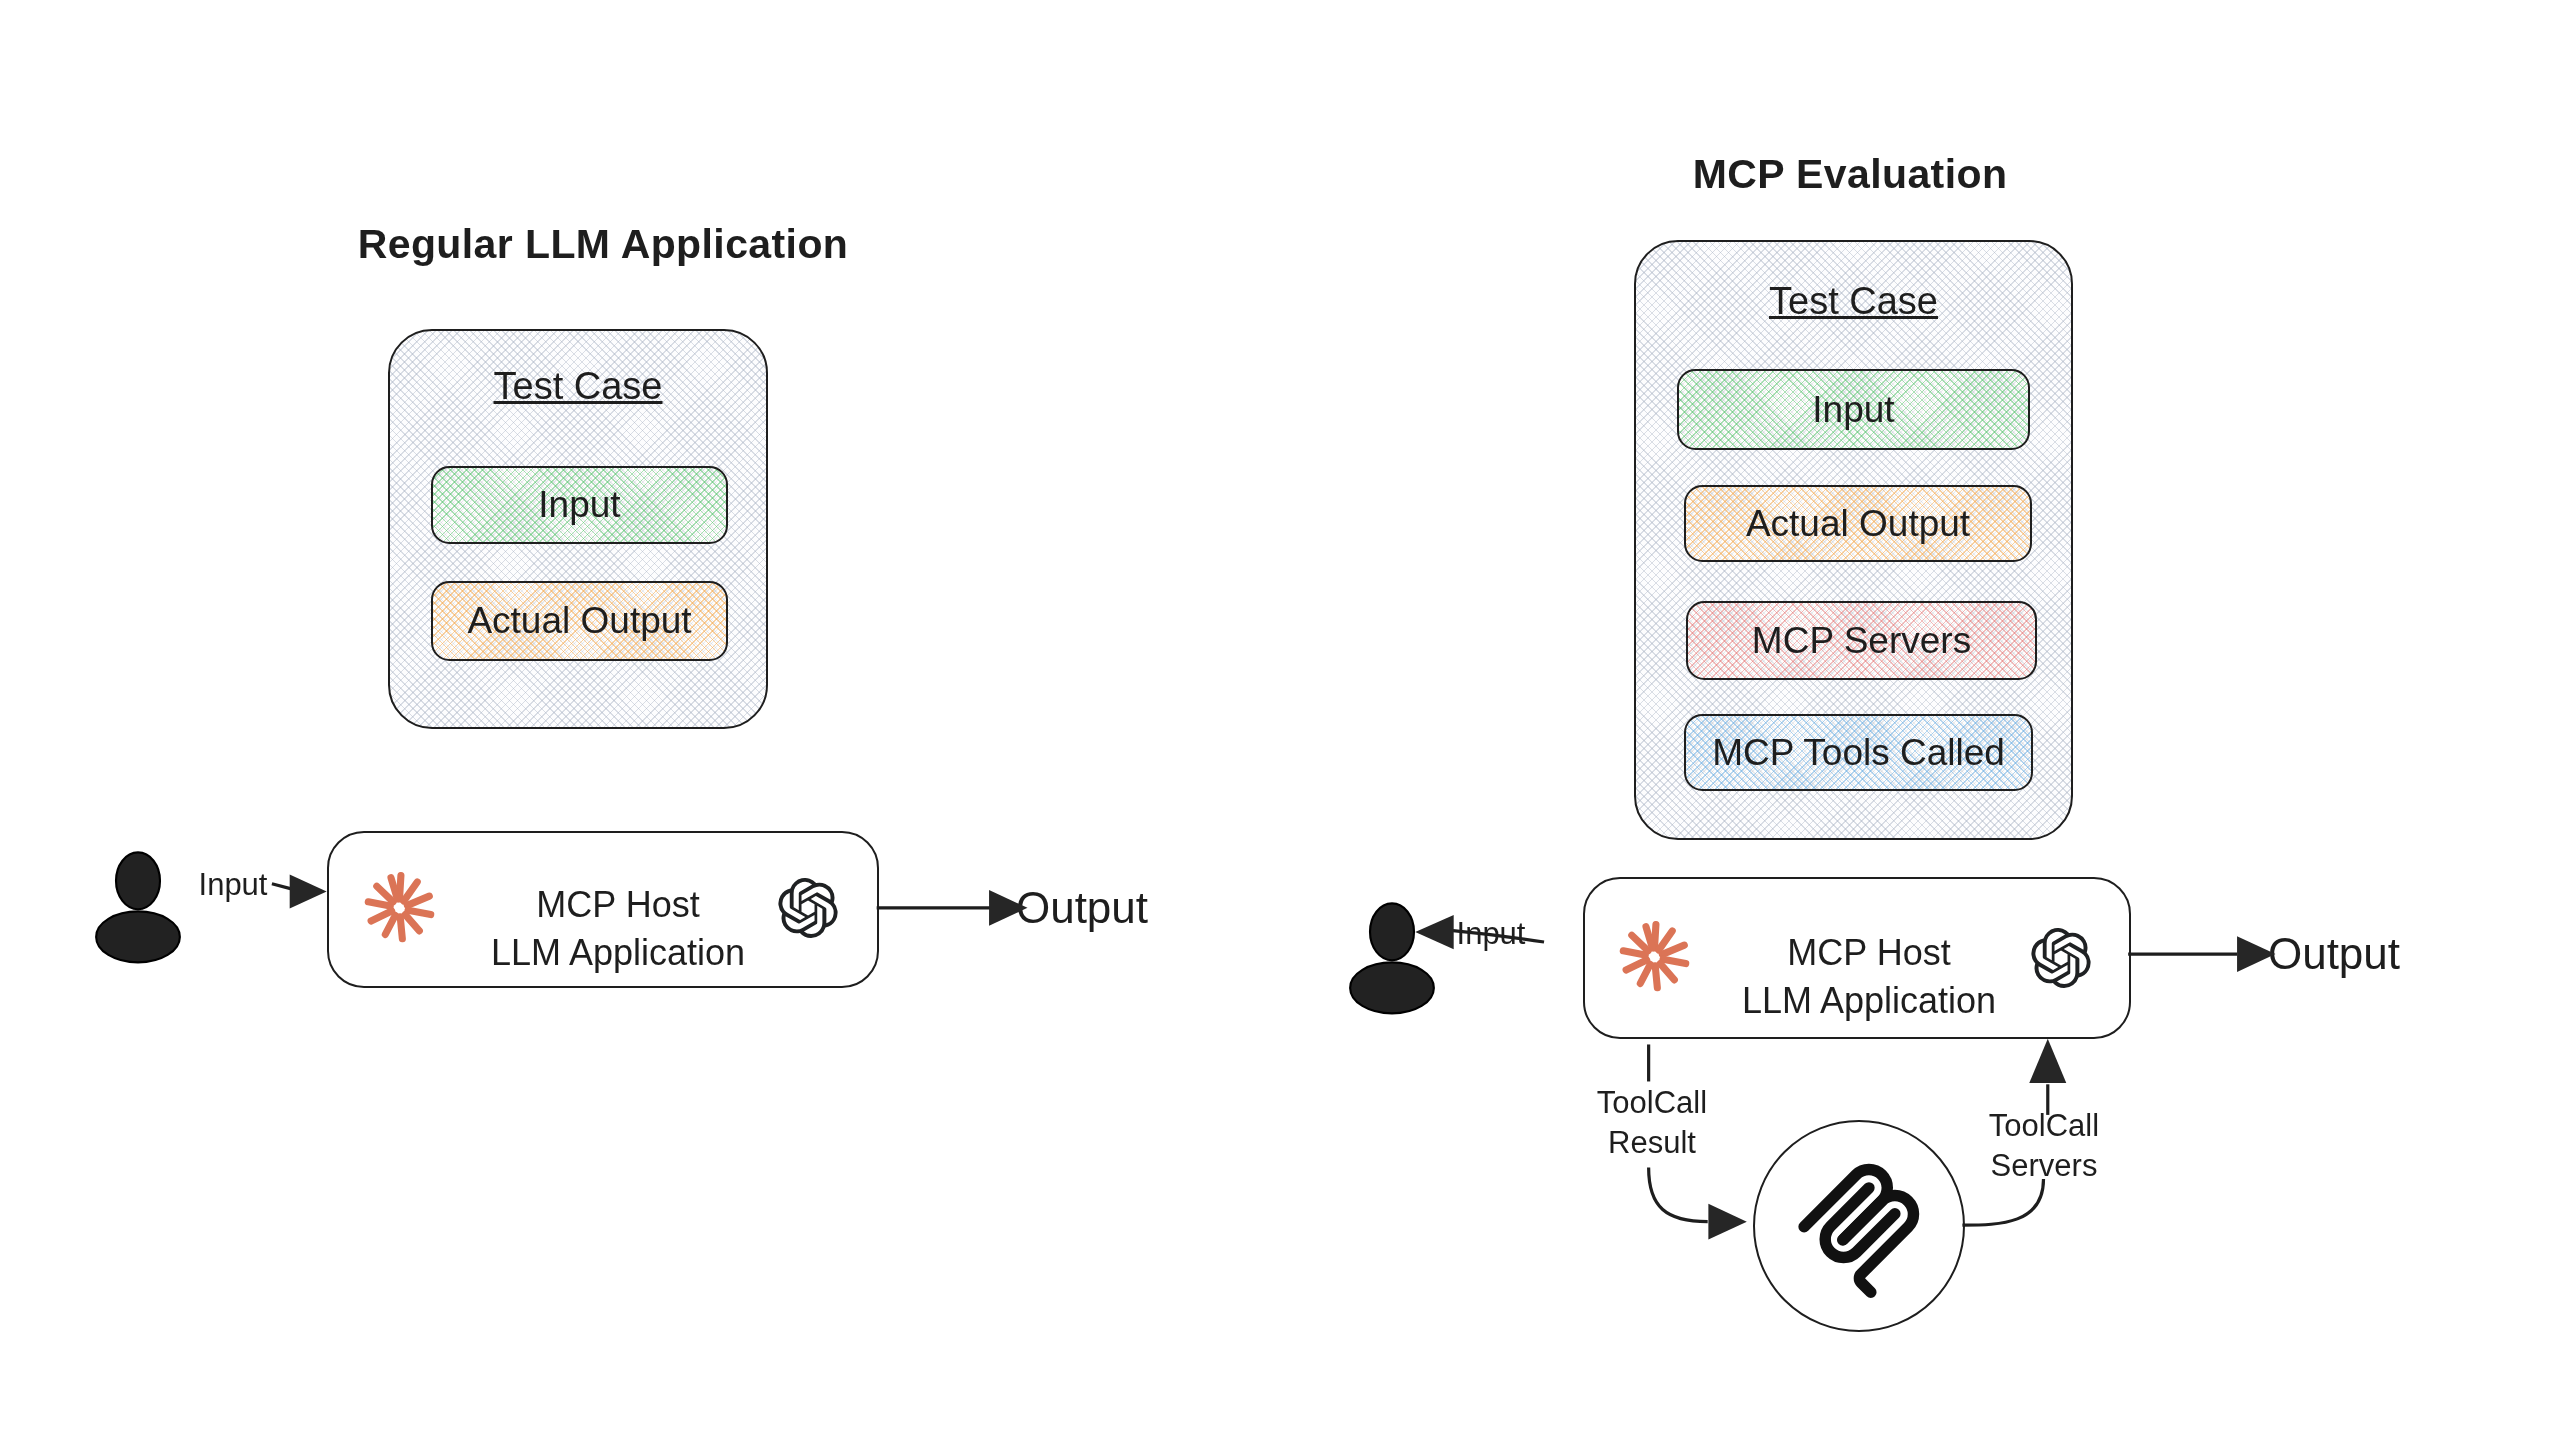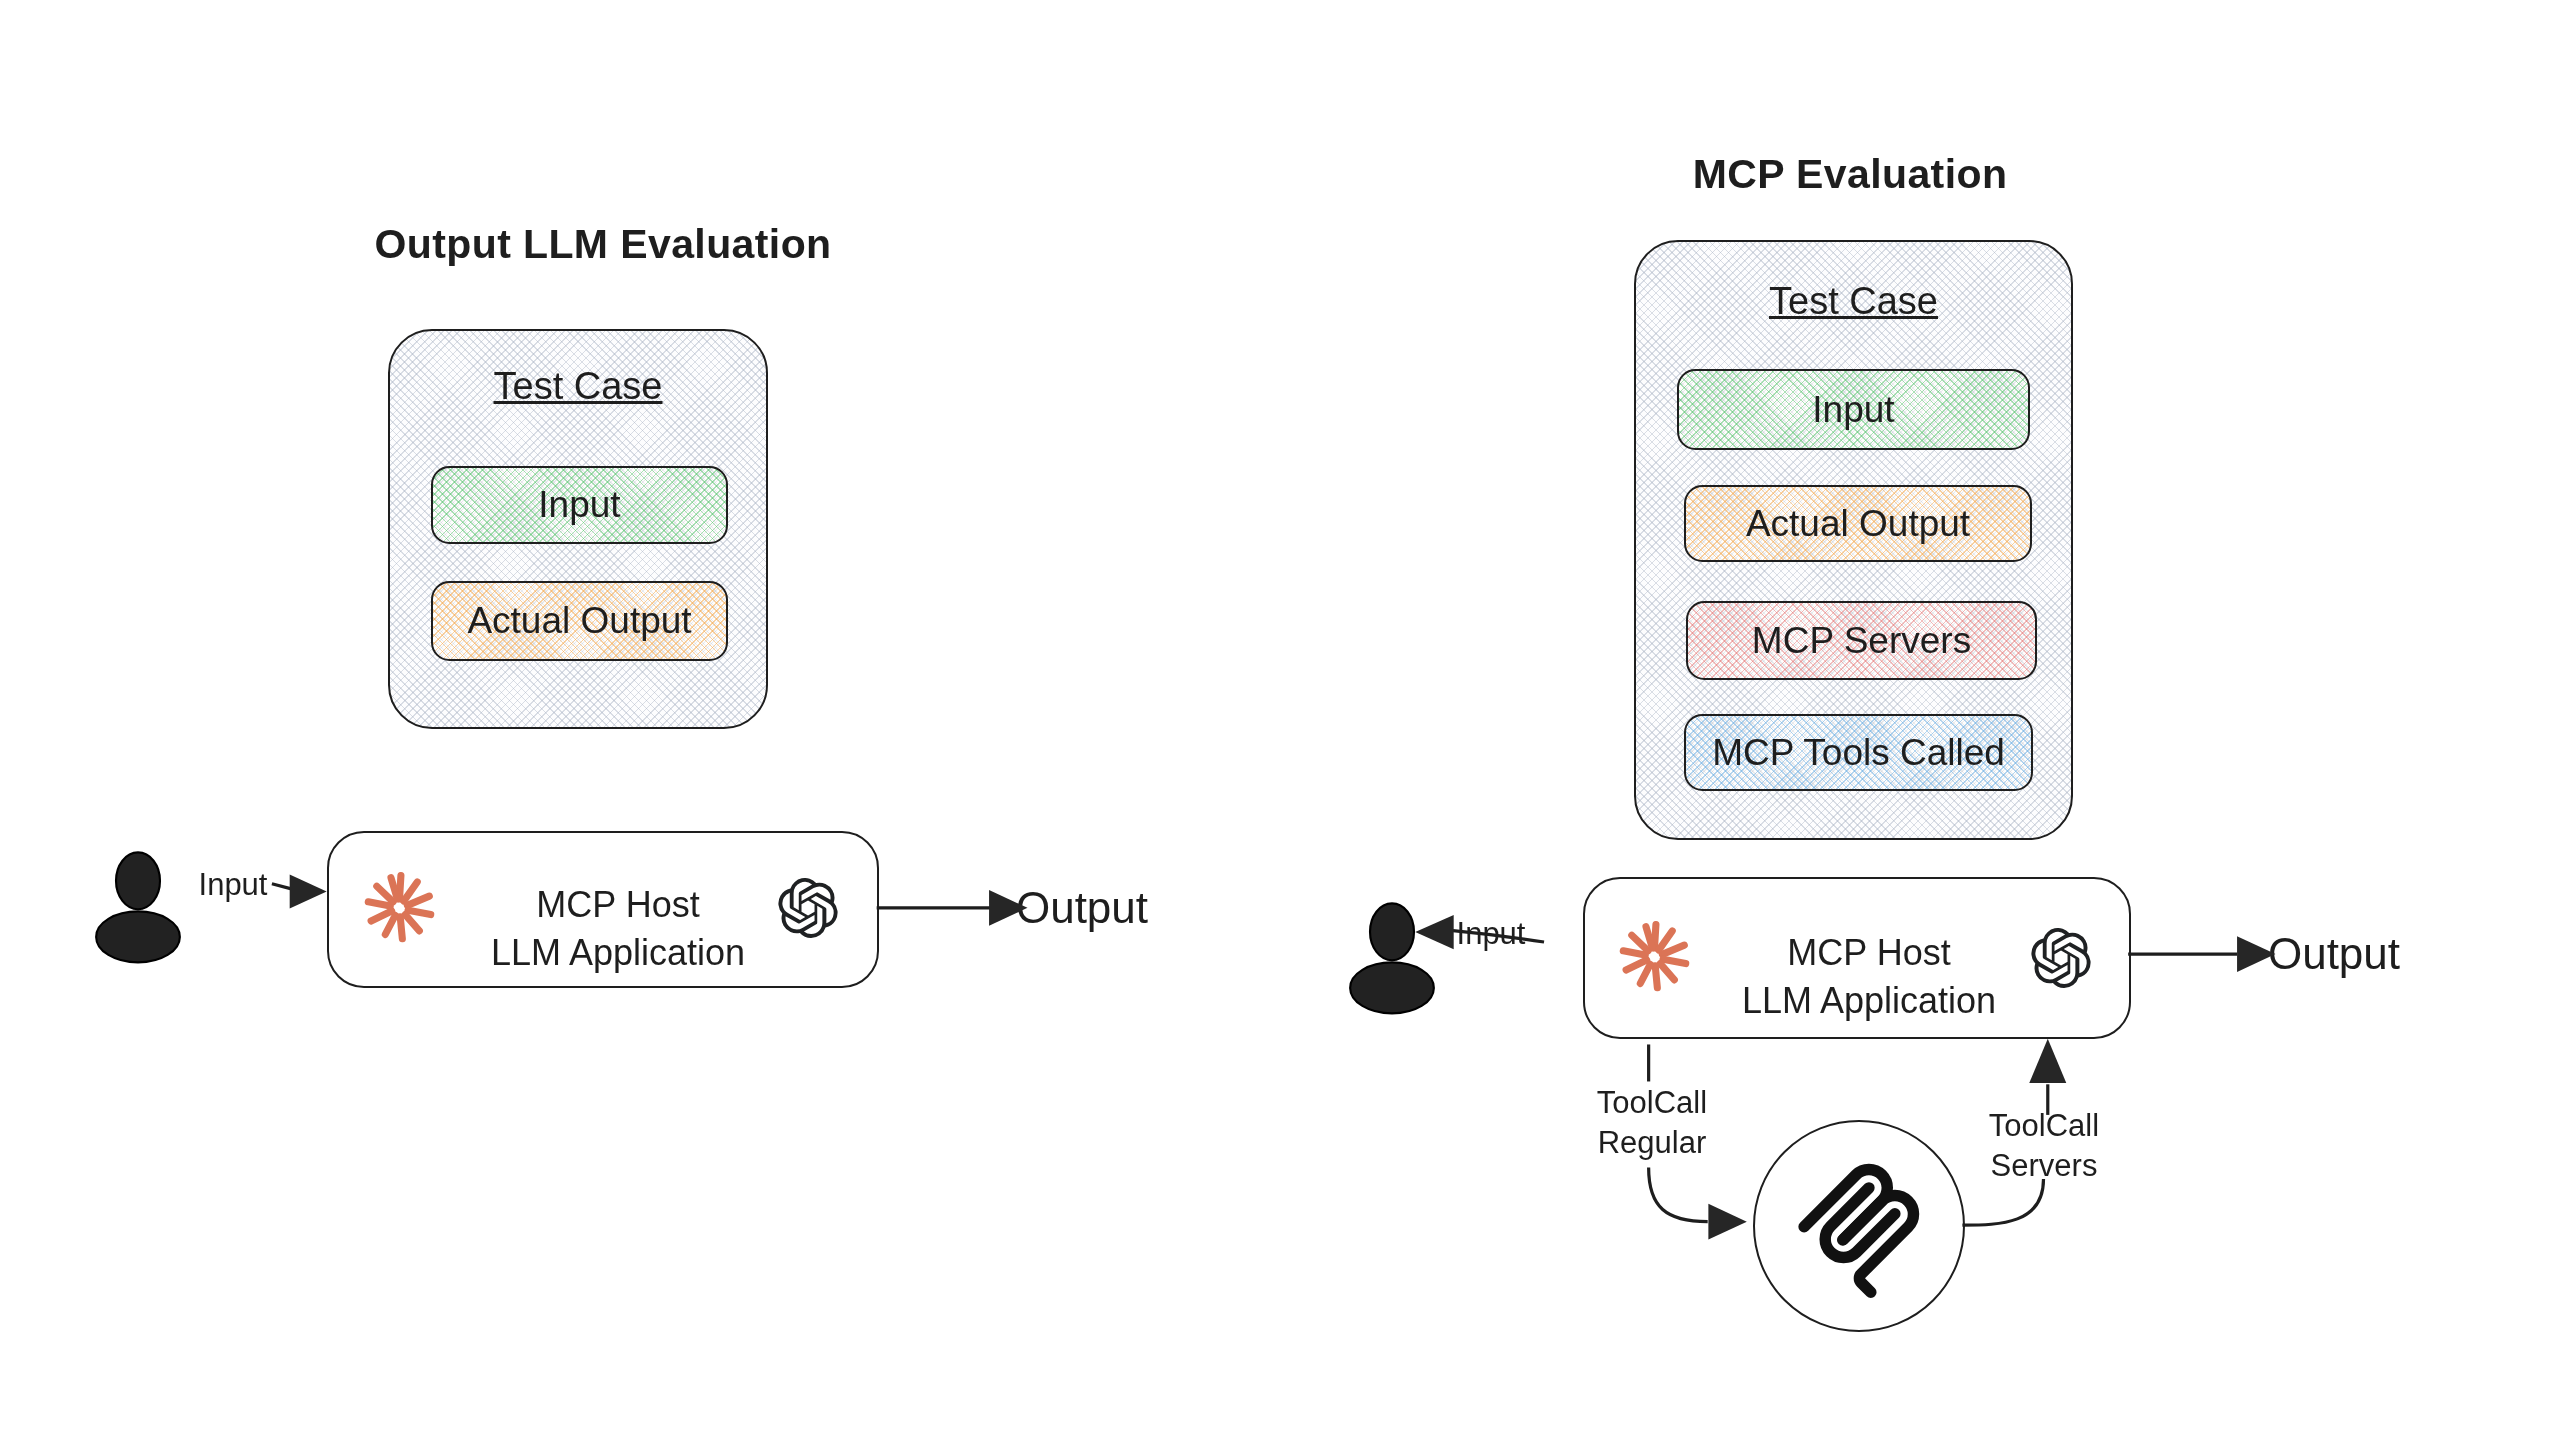--- a/index.html
+++ b/index.html
@@ -55,21 +55,21 @@
            line-height:40px;text-align:center;white-space:nowrap;z-index:4;}
   .icon{position:absolute;z-index:4;}
   .mcp-circle{position:absolute;border:2.8px solid #1e1e1e;border-radius:50%;background:#ffffff;z-index:3;
               display:flex;align-items:center;justify-content:center;}
 </style>
 </head>
 <body>
 
 <div class="canvas">
 
-  <div class="diagram-title" style="left:603px;top:221px;">Output LLM Evaluation</div>
+  <div class="diagram-title" style="left:603px;top:221px;">Regular LLM Application</div>
 
   <div class="tcbox" style="left:388px;top:329px;width:376px;height:396px;">
     <div class="tctitle" style="top:34px;">Test Case</div>
     <div class="field f-green" style="left:41px;top:135px;width:293px;height:74px;">
       <span>Input</span>
     </div>
     <div class="field f-orange" style="left:41px;top:250px;width:293px;height:76px;">
       <span>Actual Output</span>
     </div>
   </div>
@@ -163,21 +163,21 @@
   </div>
   <div class="icon" style="left:2031px;top:928px;width:60px;height:60px;">
     <svg width="60" height="60" viewBox="0 0 24 24">
       <path fill="#1f2123" d="M22.2819 9.8211a5.9847 5.9847 0 0 0-.5157-4.9108 6.0462 6.0462 0 0 0-6.5098-2.9A6.0651 6.0651 0 0 0 4.9807 4.1818a5.9847 5.9847 0 0 0-3.9977 2.9 6.0462 6.0462 0 0 0 .7427 7.0966 5.98 5.98 0 0 0 .511 4.9107 6.051 6.051 0 0 0 6.5146 2.9001A5.9847 5.9847 0 0 0 13.2599 24a6.0557 6.0557 0 0 0 5.7718-4.2058 5.9894 5.9894 0 0 0 3.9977-2.9001 6.0557 6.0557 0 0 0-.7475-7.073zm-9.022 12.6081a4.4755 4.4755 0 0 1-2.8764-1.0408l.1419-.0804 4.7783-2.7582a.7948.7948 0 0 0 .3927-.6813v-6.7369l2.02 1.1686a.071.071 0 0 1 .038.0522v5.5826a4.504 4.504 0 0 1-4.4945 4.4942zm-9.6607-4.1254a4.4708 4.4708 0 0 1-.5346-3.0137l.142.0852 4.783 2.7582a.7712.7712 0 0 0 .7806 0l5.8428-3.3685v2.3324a.0804.0804 0 0 1-.0332.0615L9.74 19.9502a4.4992 4.4992 0 0 1-6.1408-1.6464zM2.3408 7.8956a4.485 4.485 0 0 1 2.3655-1.9728V11.6a.7664.7664 0 0 0 .3879.6765l5.8144 3.3543-2.0201 1.1685a.0757.0757 0 0 1-.071 0l-4.8303-2.7865A4.504 4.504 0 0 1 2.3408 7.8956zm16.5963 3.8558L13.1038 8.364 15.1192 7.2a.0757.0757 0 0 1 .071 0l4.8303 2.7913a4.4944 4.4944 0 0 1-.6765 8.1042v-5.6772a.79.79 0 0 0-.407-.667zm2.0107-3.0231l-.142-.0852-4.7735-2.7818a.7759.7759 0 0 0-.7854 0L9.409 9.2297V6.8974a.0662.0662 0 0 1 .0284-.0615l4.8303-2.7866a4.4992 4.4992 0 0 1 6.6802 4.66zM8.3065 12.863l-2.02-1.1638a.0804.0804 0 0 1-.038-.0567V6.0742a4.4992 4.4992 0 0 1 7.3757-3.4537l-.142.0805L8.704 5.459a.7948.7948 0 0 0-.3927.6813zm1.0976-2.3654l2.602-1.4998 2.6069 1.4998v2.9994l-2.5974 1.4997-2.6067-1.4997z"></path>
     </svg>
   </div>
   <div class="flowlabel outlabel" style="left:2334px;top:954px;">Output</div>
 
   <div class="tclabel" style="left:1652px;top:1123px;">
     <div>ToolCall</div>
-    <div>Regular</div>
+    <div>Result</div>
   </div>
   <div class="tclabel" style="left:2044px;top:1146px;">
     <div>ToolCall</div>
     <div>Servers</div>
   </div>
 
   <div class="mcp-circle" style="left:1753px;top:1120px;width:208px;height:208px;">
     <svg width="149" height="149" viewBox="0 0 195 195">
       <g fill="none" stroke="#111111" stroke-width="15" stroke-linecap="round">
         <path d="M25 97.8528L92.8823 29.9706C102.255 20.598 117.451 20.598 126.823 29.9706C136.196 39.3431 136.196 54.5391 126.823 63.9117L75.5581 115.177"></path>

